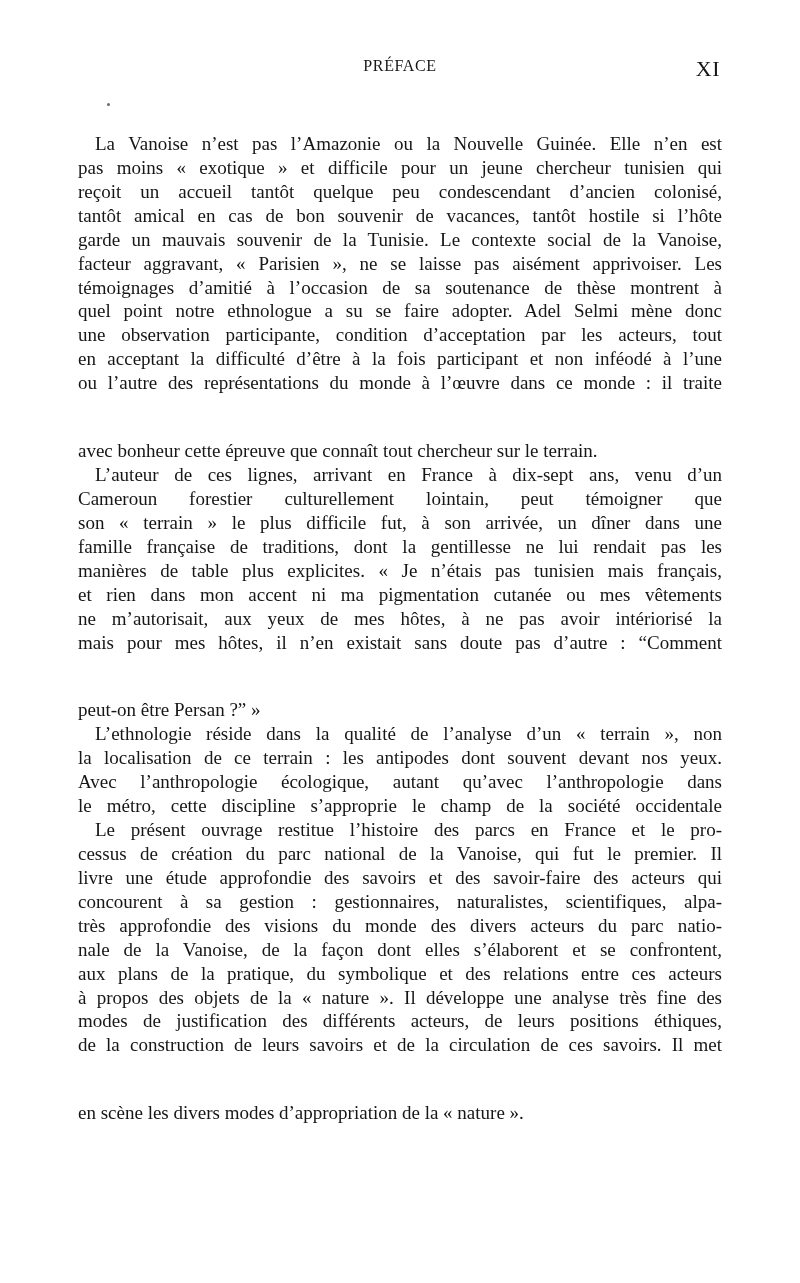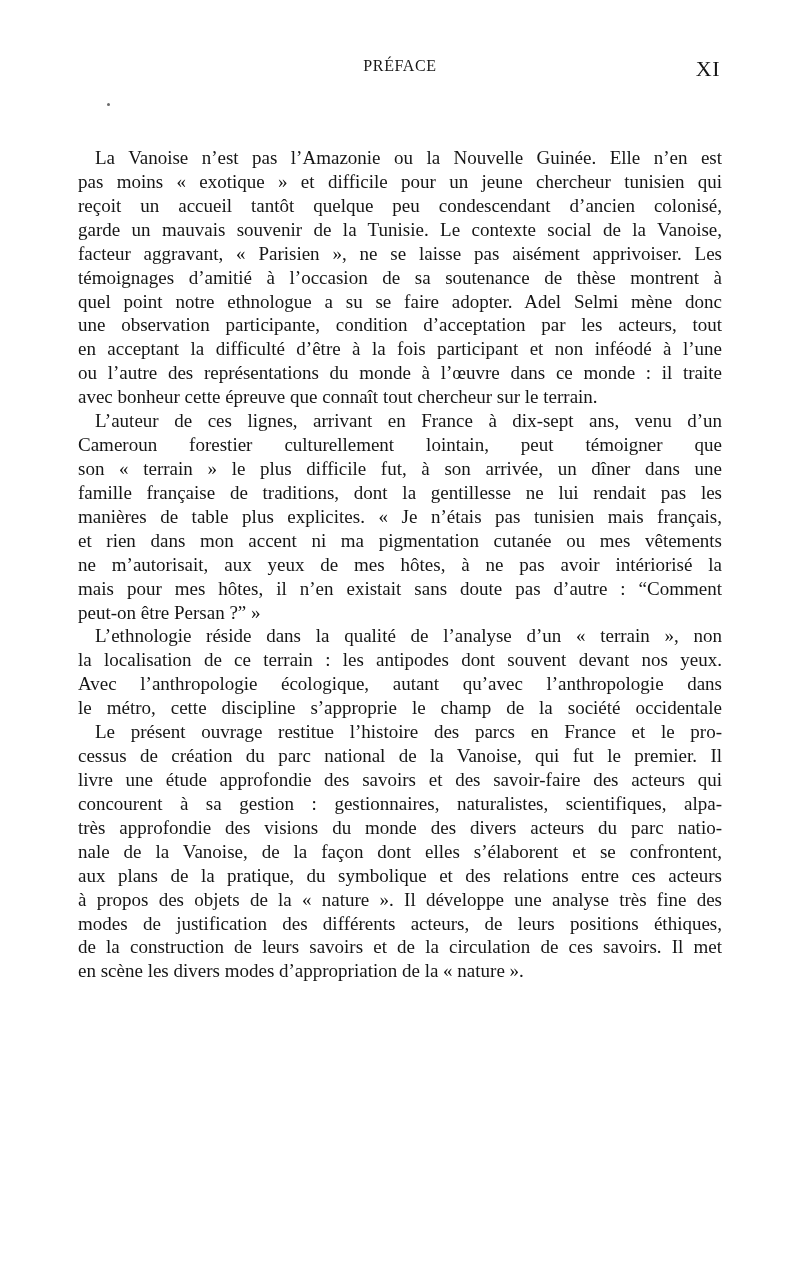--- a/index.html
+++ b/index.html
@@ -44,51 +44,52 @@
     left: 107px;
     top: 103px;
     width: 3px;
     height: 3px;
     border-radius: 50%;
     background: #6a6a6a;
   }
   .body-text {
     position: absolute;
     left: 78px;
-    top: 146px;
+    top: 132px;
     width: 644px;
     font-size: 19px;
     line-height: 23.92px;
   }
   .paragraph { margin: 0; }
   .line {
     text-align: justify;
     text-align-last: justify;
     white-space: normal;
   }
   .line.first { text-indent: 17px; }
-  .line.last  { text-align-last: left; }
+  .line.last  { text-align-last: left; margin-top: 44px; }
 </style>
 </head>
 <body>
 
 <div class="page">
 
   <div class="page-header">
     <span class="running-title">PRÉFACE</span>
     <span class="page-number">XI</span>
   </div>
 
   <div class="artifact-dot"></div>
 
   <div class="body-text">
       <div class="paragraph">
         <div class="line first">La Vanoise n’est pas l’Amazonie ou la Nouvelle Guinée. Elle n’en est</div>
         <div class="line">pas moins « exotique » et difficile pour un jeune chercheur tunisien qui</div>
         <div class="line">reçoit un accueil tantôt quelque peu condescendant d’ancien colonisé,</div>
+        <div class="line">tantôt amical en cas de bon souvenir de vacances, tantôt hostile si l’hôte</div>
         <div class="line">garde un mauvais souvenir de la Tunisie. Le contexte social de la Vanoise,</div>
         <div class="line">facteur aggravant, « Parisien », ne se laisse pas aisément apprivoiser. Les</div>
         <div class="line">témoignages d’amitié à l’occasion de sa soutenance de thèse montrent à</div>
         <div class="line">quel point notre ethnologue a su se faire adopter. Adel Selmi mène donc</div>
         <div class="line">une observation participante, condition d’acceptation par les acteurs, tout</div>
         <div class="line">en acceptant la difficulté d’être à la fois participant et non inféodé à l’une</div>
         <div class="line">ou l’autre des représentations du monde à l’œuvre dans ce monde : il traite</div>
         <div class="line last">avec bonheur cette épreuve que connaît tout chercheur sur le terrain.</div>
       </div>
       <div class="paragraph">

